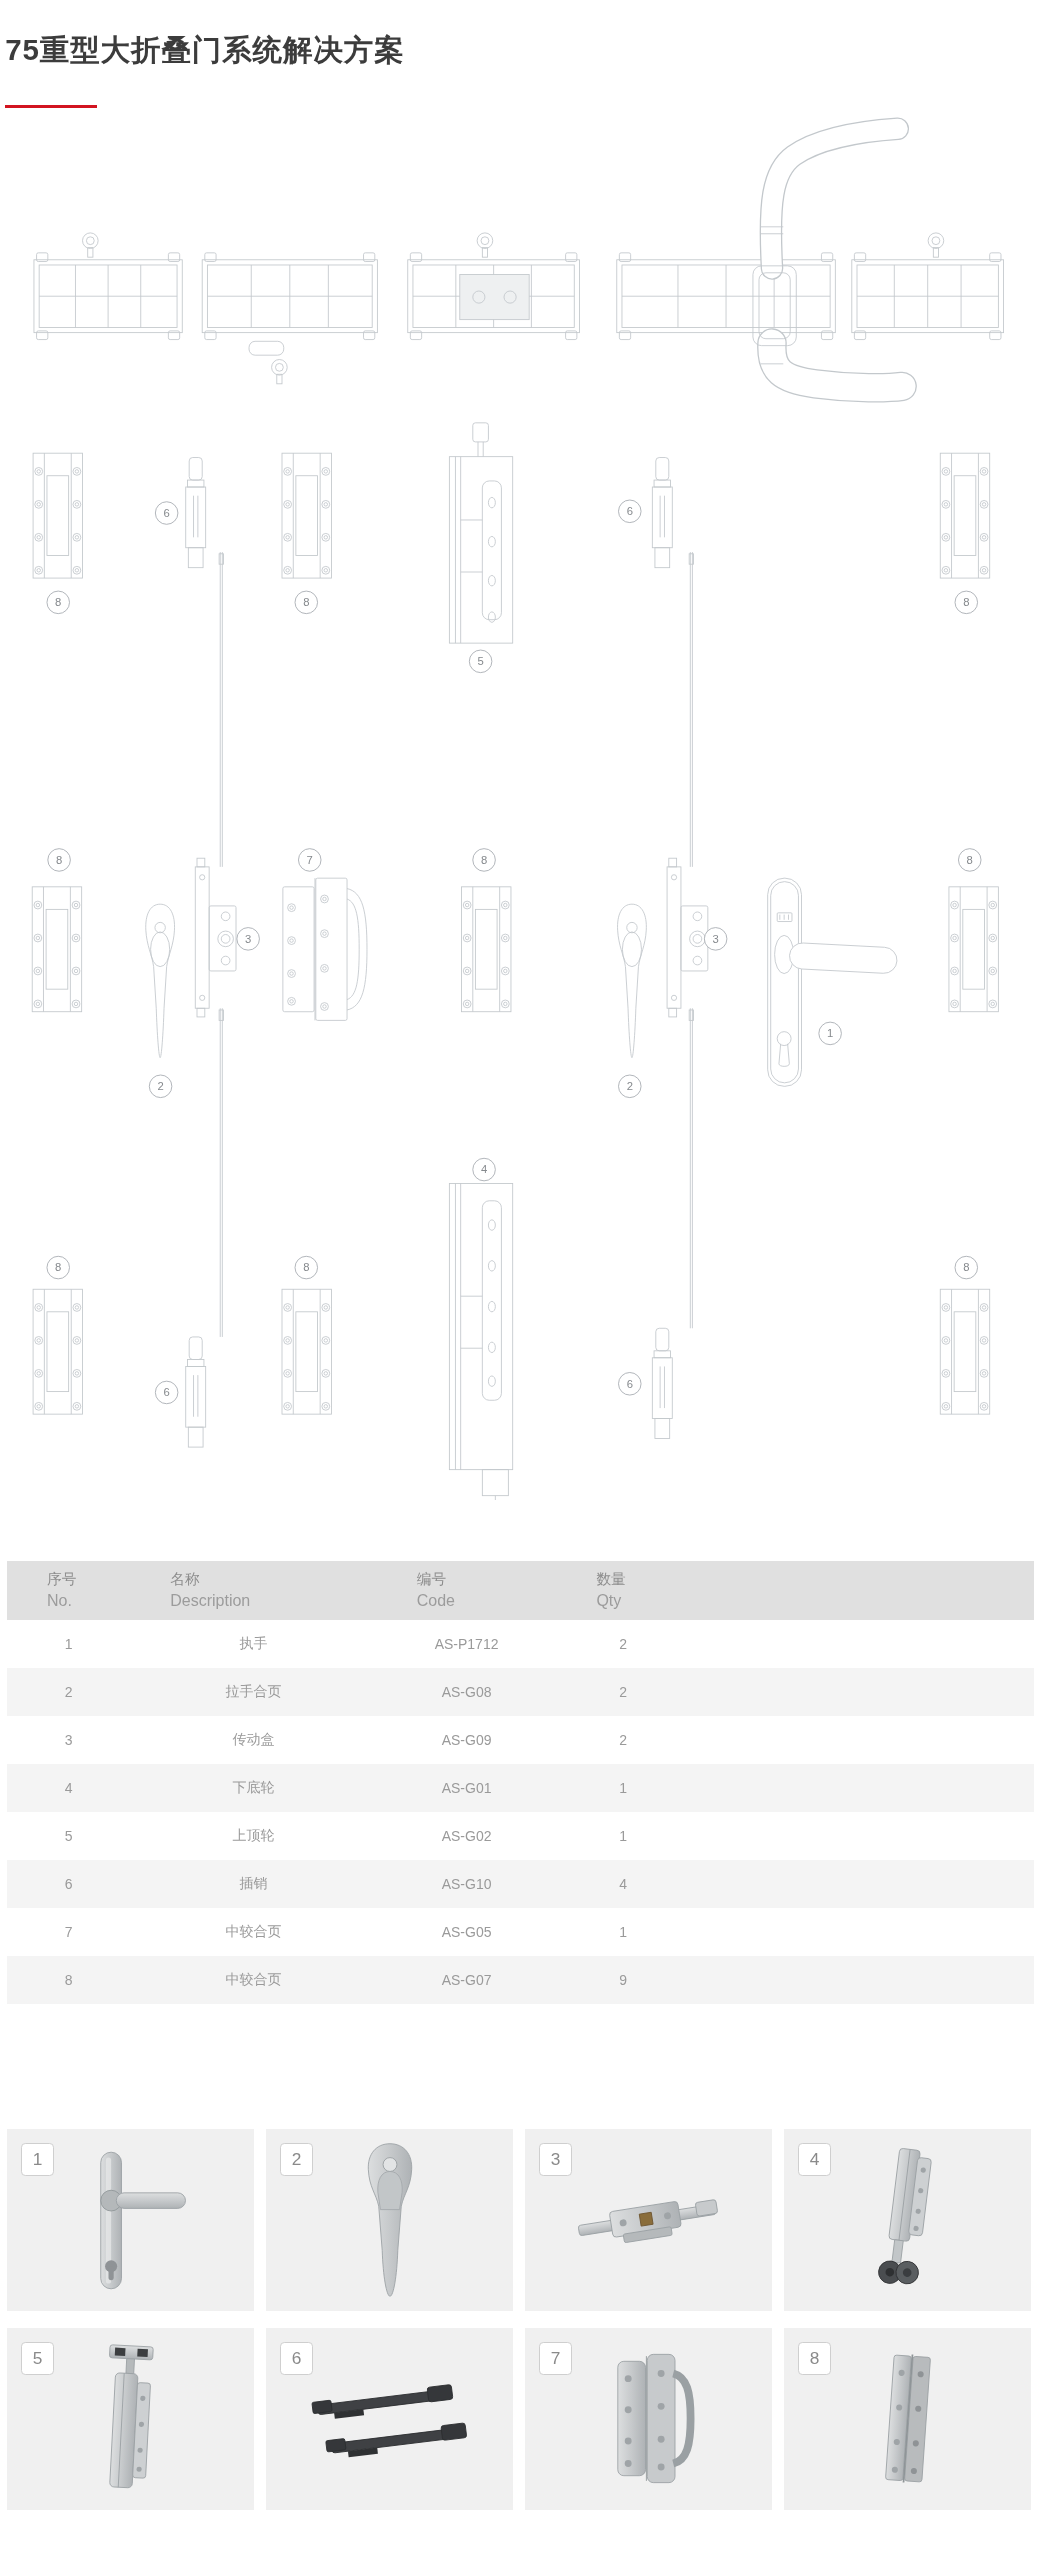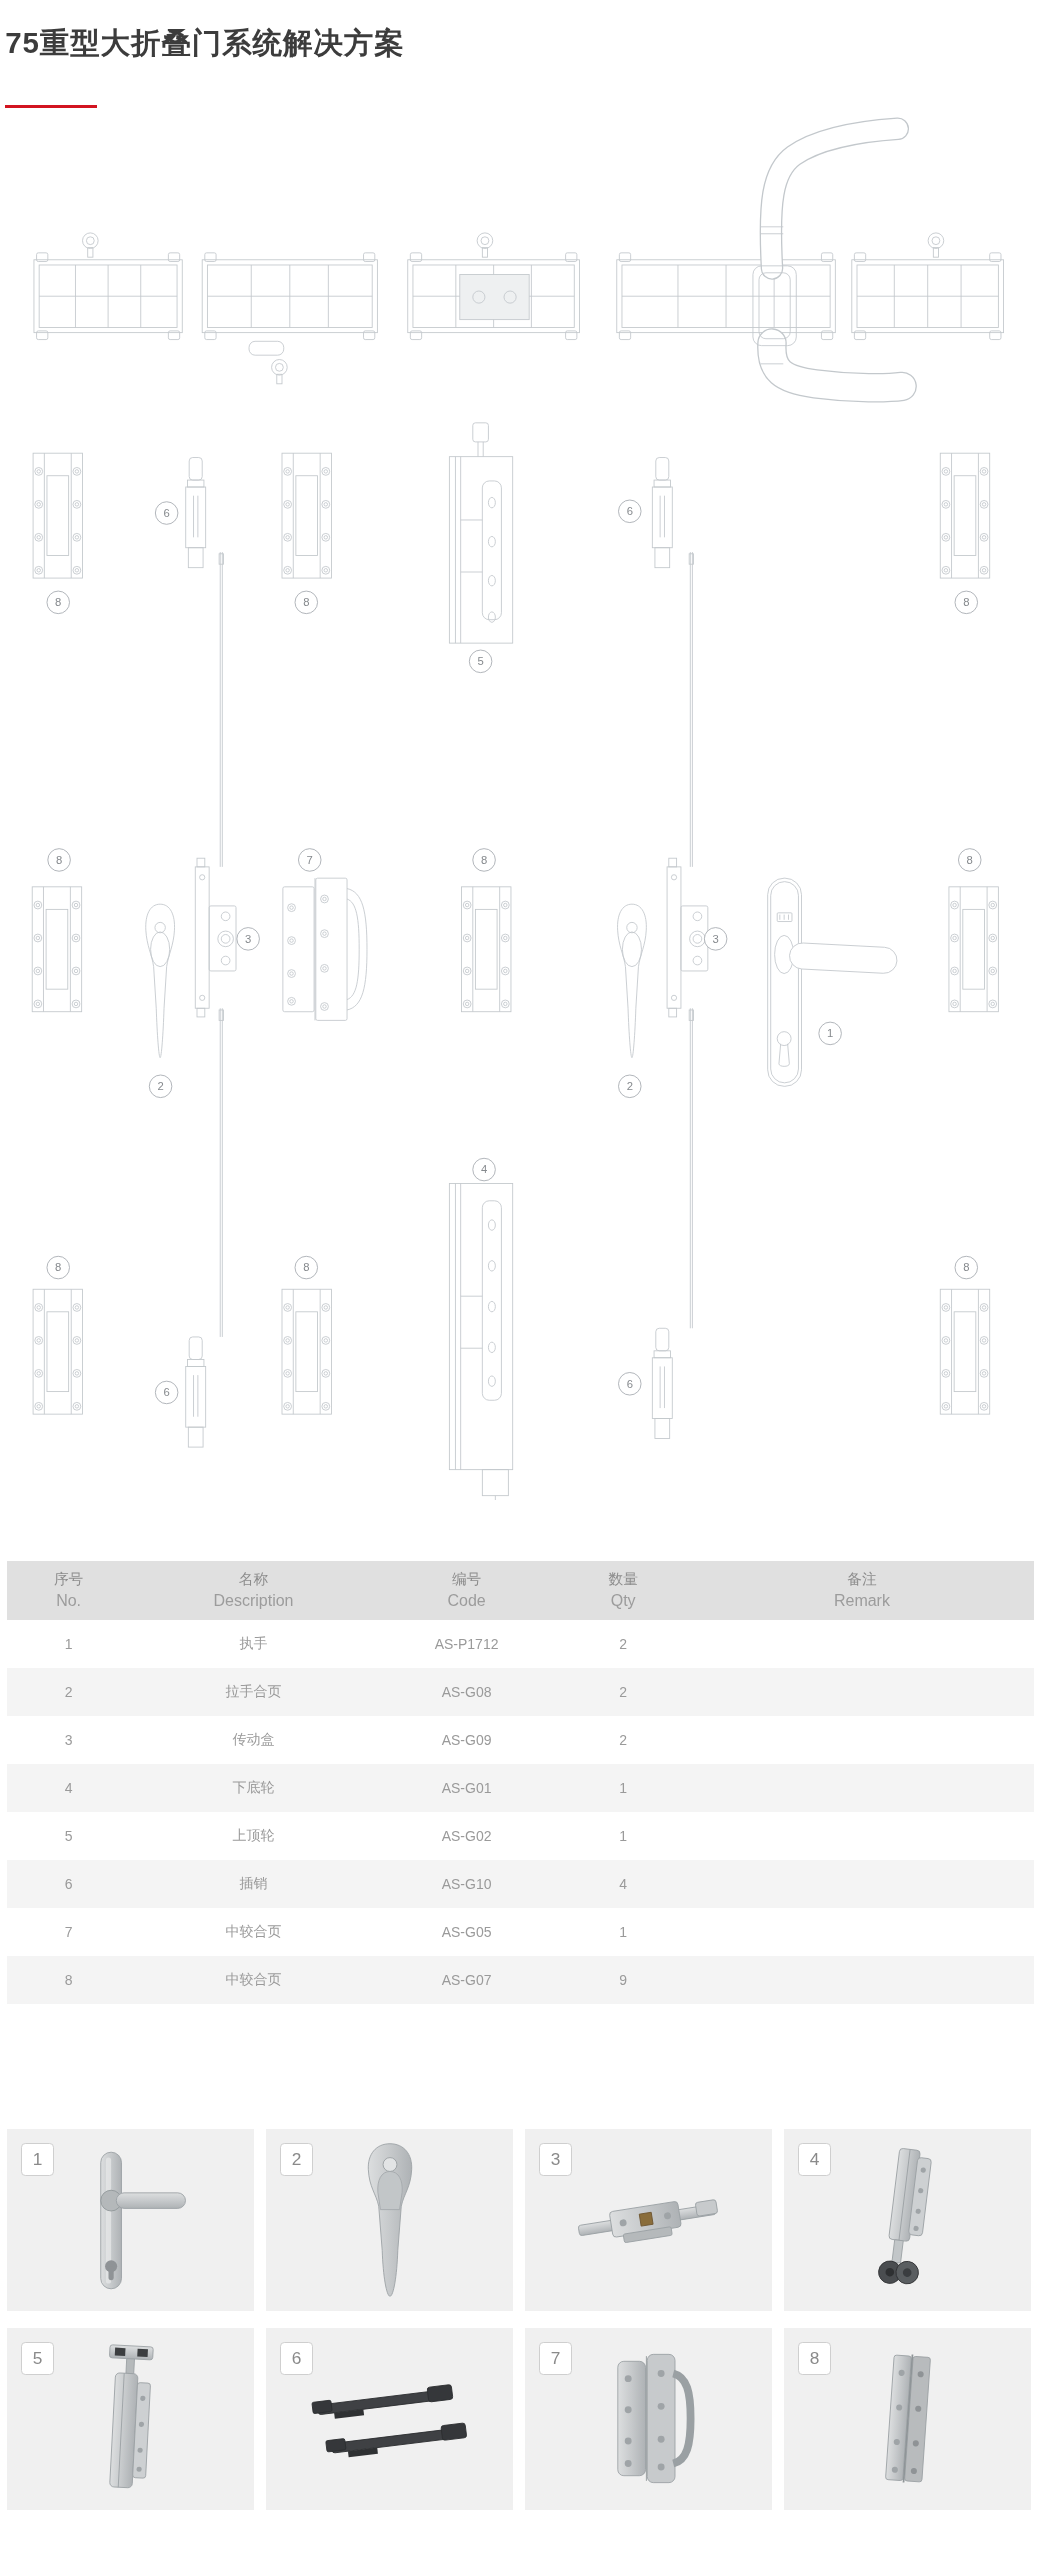--- a/index.html
+++ b/index.html
@@ -1,27 +1,27 @@
 <!DOCTYPE html>
 <html style="font-size:14px"><head>
 <meta charset="utf-8">
 <style>
   html,body{margin:0;padding:0;background:#ffffff;}
   .page{position:relative;width:1041px;height:2576px;background:#fff;overflow:hidden;
         font-family:"Liberation Sans","DejaVu Sans",sans-serif;}
   
-  .title{position:absolute;left:5.2px;top:24px;font-size:29.5px;font-weight:600;color:#3c3c3c;letter-spacing:0.9px;}
+  .title{position:absolute;left:5.2px;top:31px;font-size:29.5px;font-weight:600;color:#3c3c3c;letter-spacing:0.9px;}
   .red-line{position:absolute;left:5.2px;top:105px;width:92px;height:2.6px;background:#d21420;}
   
   .diagram{position:absolute;left:0;top:95px;width:1041px;height:1405px;}
   .diagram svg{display:block;}
   
   .ptable{position:absolute;left:7px;top:1561px;width:1027px;font-size:14px;color:#9a9a9a;}
   .thead{display:grid;grid-template-columns:12% 24% 17.5% 13% 33.5%;background:#e0e0e0;height:59px;align-items:center;}
-  .thcell{text-align:center;line-height:1.35;}
+  .thcell{text-align:left;line-height:1.35;padding-left:40px;}
   .th-zh{font-size:14.7px;color:#8c8c8c;display:block;}
   .th-en{font-size:16px;color:#9c9c9c;display:block;}
   .trow{display:grid;grid-template-columns:12% 24% 17.5% 13% 33.5%;height:48px;align-items:center;background:#ffffff;}
   .trow.alt{background:#f4f4f4;}
   .tcell{text-align:center;}
   
   .gallery{position:absolute;left:7px;top:2129px;width:1027px;display:grid;
            grid-template-columns:repeat(4,247px);grid-auto-rows:182px;column-gap:12px;row-gap:16.5px;}
   .gcell{position:relative;background:#f0f0f0;display:flex;align-items:center;justify-content:center;}
   .badge{position:absolute;left:14px;top:14px;width:31px;height:31px;background:#fff;border:0.9px solid #cfcfcf;
@@ -580,24 +580,20 @@
           <span class="th-en">Description</span>
         </div>
       <div class="thcell">
         <span class="th-zh">编号</span>
           <span class="th-en">Code</span>
         </div>
       <div class="thcell">
         <span class="th-zh">数量</span>
           <span class="th-en">Qty</span>
         </div>
-      <div class="thcell">
-        <span class="th-zh">备注</span>
-          <span class="th-en">Remark</span>
-        </div>
     </div>
     <div id="tbody">
         <div class="trow">
           <div class="tcell">1</div>
           <div class="tcell">执手</div>
           <div class="tcell">AS-P1712</div>
           <div class="tcell">2</div>
           <div class="tcell"></div>
         </div>
         <div class="trow alt">

